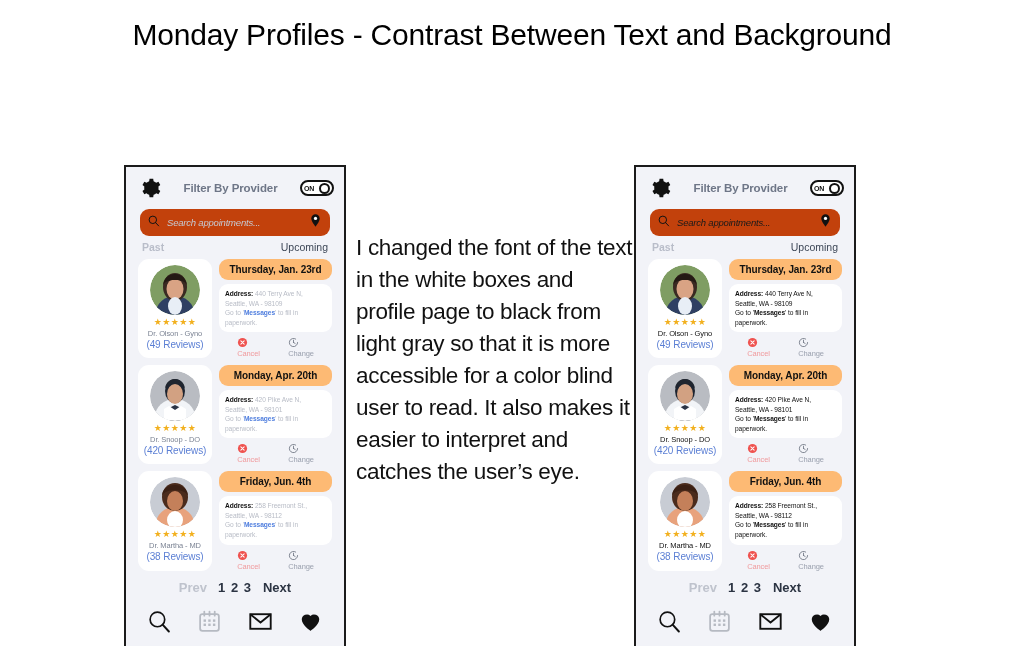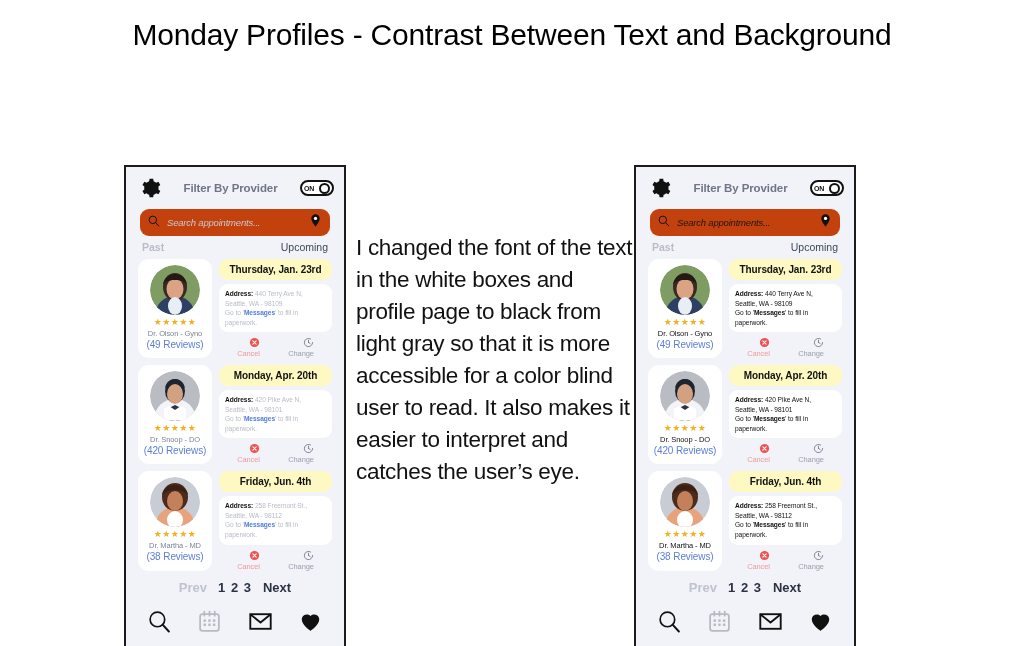--- a/index.html
+++ b/index.html
@@ -116,21 +116,21 @@
     position: relative;
   }
   .stars { font-size: 9px; letter-spacing: 0.4px; color: #f2b01e; margin-top: 3px; line-height: 1; }
   .doc-name { font-size: 7.5px; margin-top: 2px; letter-spacing: -0.1px; }
   .v1 .doc-name { color: #7c8494; }
   .v2 .doc-name { color: #111111; }
   .reviews { font-size: 10px; color: #5b7fd4; margin-top: 1px; letter-spacing: -0.1px; }
 
   .appt-right { flex: 1; display: flex; flex-direction: column; gap: 4px; min-width: 0; }
   .date-pill {
-    background: #fef9c3;
+    background: #fdba74;
     border-radius: 9px;
     text-align: center;
     padding: 5px 2px;
     font-size: 10px;
     font-weight: bold;
     color: #111;
     letter-spacing: -0.1px;
   }
   .addr-box {
     background: #fff;
@@ -142,21 +142,21 @@
   }
   .v1 .addr-box { color: #b8bcc6; }
   .v2 .addr-box { color: #111111; }
   .addr-box b { color: #111; }
   .v1 .addr-box b { color: #111; }
   .msg-word { font-weight: bold; }
   .v1 .msg-word { color: #4f7ede; }
   .v2 .msg-word { color: #111111; }
 
   .actions { display: flex; justify-content: space-around; padding: 1px 4px 0 4px; }
-  .action { display: flex; flex-direction: column; align-items: flex-end; gap: 1px; }
+  .action { display: flex; flex-direction: column; align-items: flex-start; gap: 1px; }
   .action-label { font-size: 7.5px; letter-spacing: -0.1px; }
   .cancel .action-label { color: #f09a9d; }
   .change .action-label { color: #9aa0ae; }
 
   
   .pager {
     display: flex; justify-content: center;
     gap: 11px;
     padding: 9px 0 0 0;
     font-size: 13px;

